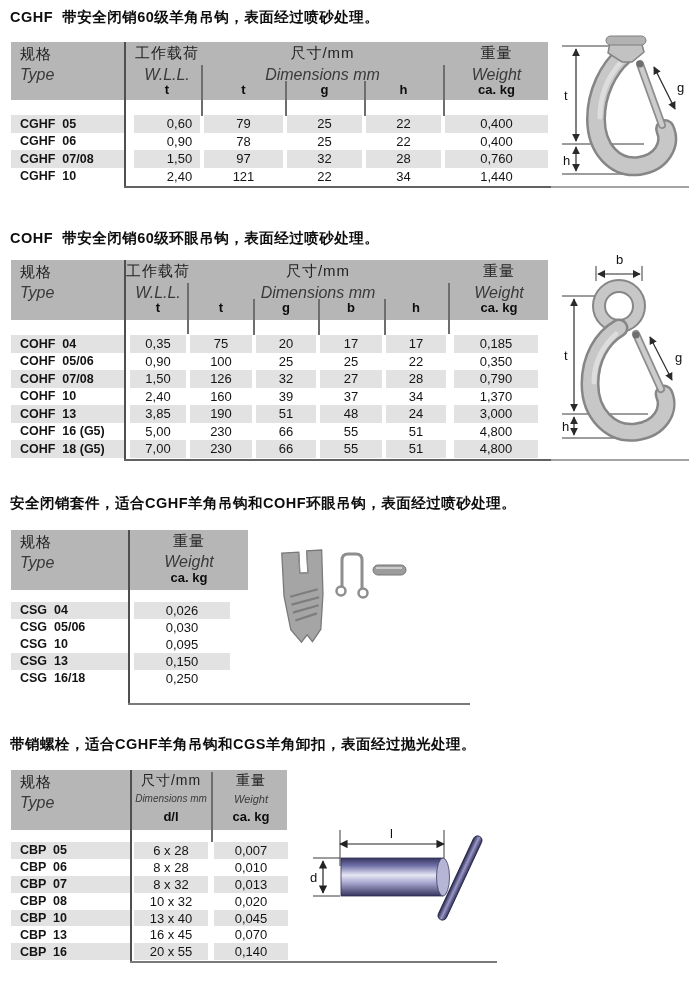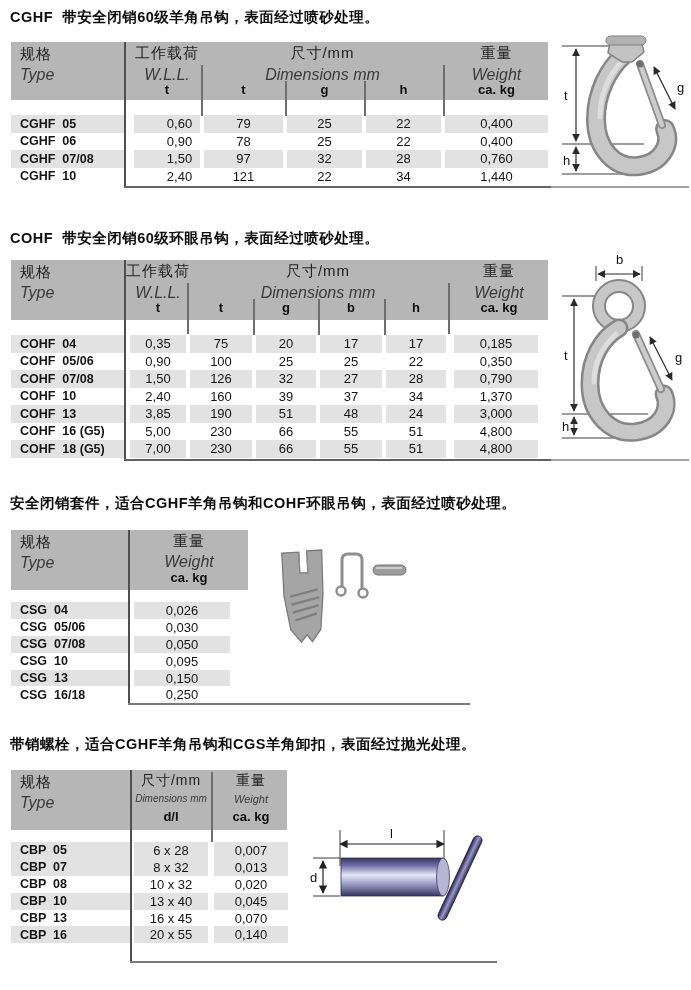--- a/index.html
+++ b/index.html
@@ -258,24 +258,20 @@
     <div class="vline" style="left:128px;top:530px;height:174px"></div>
     <div class="rows r169" style="left:11px;top:602px">
         <div class="trow stripe">
           <div class="cell t3c0 type">CSG  04</div>
           <div class="cell t3c1">0,026</div>
         </div>
         <div class="trow">
           <div class="cell t3c0 type">CSG  05/06</div>
           <div class="cell t3c1">0,030</div>
         </div>
-        <div class="trow stripe">
-          <div class="cell t3c0 type">CSG  07/08</div>
-          <div class="cell t3c1">0,050</div>
-        </div>
         <div class="trow">
           <div class="cell t3c0 type">CSG  10</div>
           <div class="cell t3c1">0,095</div>
         </div>
         <div class="trow stripe">
           <div class="cell t3c0 type">CSG  13</div>
           <div class="cell t3c1">0,150</div>
         </div>
         <div class="trow">
           <div class="cell t3c0 type">CSG  16/18</div>
@@ -318,20 +314,25 @@
     <div class="hl c" style="left:214px;top:772px;width:74px;font-size:14px">重量</div>
     <div class="hsub c" style="left:214px;top:793px;width:74px;font-size:11px">Weight</div>
     <div class="hunit c" style="left:214px;top:809px;width:74px">ca. kg</div>
     <div class="vline" style="left:130px;top:770px;height:192px"></div>
     <div class="vthin" style="left:211px;top:772px;height:70px"></div>
     <div class="rows r169" style="left:11px;top:842px">
         <div class="trow stripe">
           <div class="cell t4c0 type">CBP  05</div>
           <div class="cell t4c1">6 x 28</div>
           <div class="cell t4c2">0,007</div>
+        </div>
+        <div class="trow">
+          <div class="cell t4c0 type">CBP  06</div>
+          <div class="cell t4c1">8 x 28</div>
+          <div class="cell t4c2">0,010</div>
         </div>
         <div class="trow stripe">
           <div class="cell t4c0 type">CBP  07</div>
           <div class="cell t4c1">8 x 32</div>
           <div class="cell t4c2">0,013</div>
         </div>
         <div class="trow">
           <div class="cell t4c0 type">CBP  08</div>
           <div class="cell t4c1">10 x 32</div>
           <div class="cell t4c2">0,020</div>

